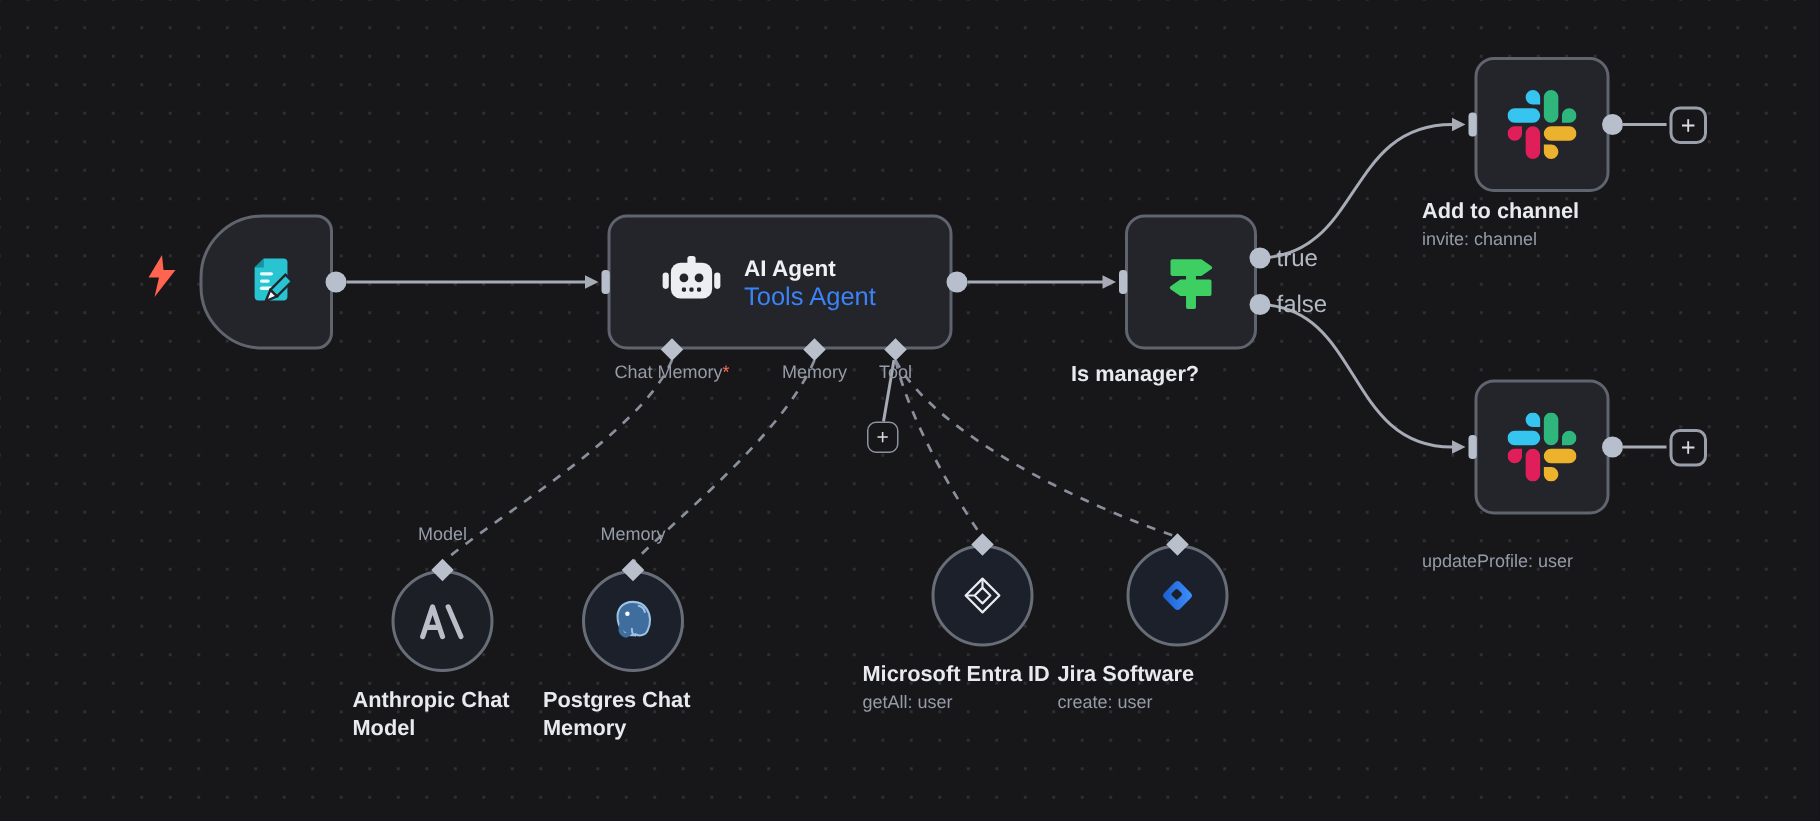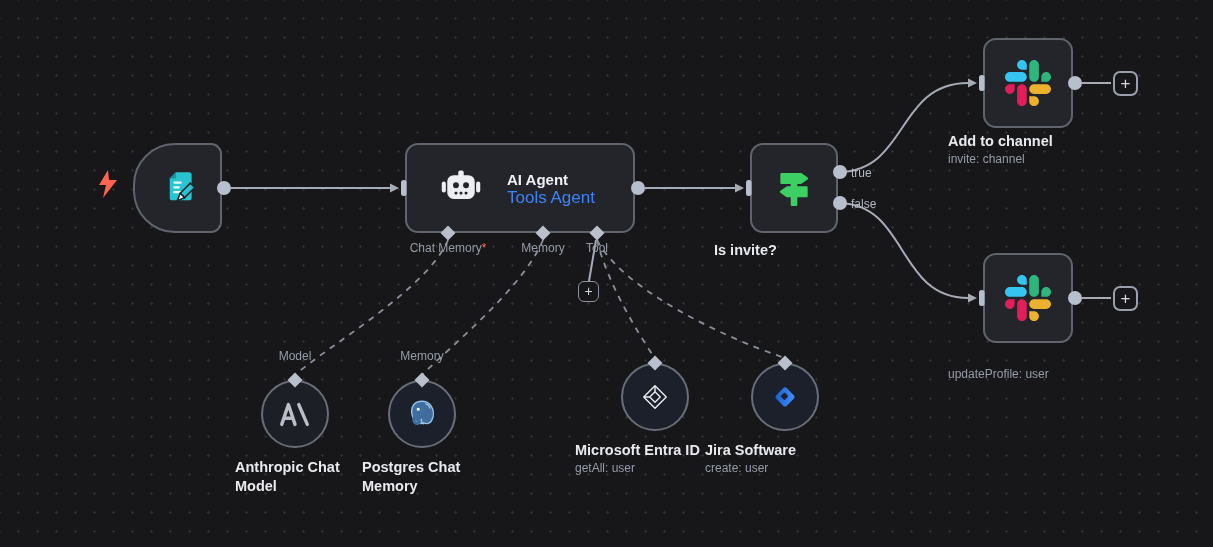--- a/index.html
+++ b/index.html
@@ -26,21 +26,21 @@
     display:flex; align-items:center; justify-content:center;
   }
   .subcircle.navy { background:#1b202b; }
 
   .lbl { position:absolute; z-index:2; text-align:left; color:#e8eaee;
          font-size:14.5px; font-weight:600; line-height:19px; }
   .sub { position:absolute; z-index:2; text-align:left; color:#959ca8;
          font-size:12px; font-weight:400; line-height:15px; }
   .portlbl { position:absolute; z-index:2; text-align:center; color:#959ca8;
          font-size:12px; line-height:14px; }
-  .branch { position:absolute; z-index:2; color:#b3b9c4; font-size:12px; line-height:14px; }
+  .branch { position:absolute; z-index:2; color:#b3b9c4; font-size:16px; line-height:14px; }
 
   .agent-text { display:flex; flex-direction:column; }
   .agent-title { color:#eef0f4; font-size:15px; font-weight:700; line-height:19px; }
   .agent-sub { color:#3b82f6; font-size:17px; line-height:16px; margin-top:1px; }
 
   .plusbtn {
     position:absolute; z-index:2; width:25px; height:25px; border:2px solid #9aa0ab;
     border-radius:7px; color:#d7dae0; font-size:17px; line-height:21px; text-align:center;
     background:#17171a; cursor:pointer; font-weight:400;
   }
@@ -87,21 +87,21 @@
         <rect x="14" y="22" width="7.5" height="2.6" rx="1.3"></rect>
         <rect x="14" y="27.5" width="10" height="2.6" rx="1.3"></rect>
       </g>
       <g stroke="#24252b" stroke-width="1.8">
         <polygon points="22,30 33.5,18.5 38.5,23.5 27,35" fill="#28c4d1"></polygon>
         <polygon points="22,30 27,35 18.5,38.5" fill="#eafcfd"></polygon>
       </g>
     </svg>
   </div>
 
-  <div class="node" style="left:405px;top:143px;width:230px;height:90px;justify-content:flex-start;padding-left:32px;gap:24px">
+  <div class="node" style="left:405px;top:143px;width:230px;height:90px;justify-content:flex-start;padding-left:32px;gap:13px">
     <svg width="44" height="44" viewBox="0 0 48 48">
       <g fill="#eceef1">
         <rect x="21" y="5" width="6" height="7" rx="2"></rect>
         <rect x="9" y="10" width="30" height="26" rx="7"></rect>
         <rect x="3" y="17" width="4.5" height="12" rx="2.2"></rect>
         <rect x="40.5" y="17" width="4.5" height="12" rx="2.2"></rect>
       </g>
       <circle cx="18.5" cy="21" r="3.2" fill="#24252b"></circle>
       <circle cx="29.5" cy="21" r="3.2" fill="#24252b"></circle>
       <g fill="#24252b">
@@ -126,21 +126,21 @@
   <div class="node" style="left:750px;top:143px;width:88px;height:90px">
     <svg width="46" height="46" viewBox="0 0 48 48">
       <g stroke="#3ecf63" stroke-width="2.5" stroke-linejoin="round" fill="#3ecf63">
         <polygon points="11,9.5 31,9.5 37.5,14 31,18.5 11,18.5"></polygon>
         <polygon points="37,23.5 17,23.5 10.5,28 17,32.5 37,32.5"></polygon>
         <rect x="21.8" y="33.5" width="4.4" height="8"></rect>
         <rect x="21.8" y="19" width="4.4" height="4"></rect>
       </g>
     </svg>
   </div>
-  <div class="lbl" style="left:714px;top:241px;width:160px">Is invite?</div>
+  <div class="lbl" style="left:714px;top:241px;width:160px">Is manager?</div>
   <div class="branch" style="left:851px;top:166px">true</div>
   <div class="branch" style="left:851px;top:197px">false</div>
 
   <div class="node" style="left:983px;top:38px;width:90px;height:90px">
     <svg width="46" height="46" viewBox="0 0 122.8 122.8">
       <path d="M25.8,77.6c0,7.1-5.8,12.9-12.9,12.9S0,84.7,0,77.6s5.8-12.9,12.9-12.9h12.9V77.6z M32.3,77.6c0-7.1,5.8-12.9,12.9-12.9s12.9,5.8,12.9,12.9v32.3c0,7.1-5.8,12.9-12.9,12.9s-12.9-5.8-12.9-12.9V77.6z" fill="#E01E5A"></path>
       <path d="M45.2,25.8c-7.1,0-12.9-5.8-12.9-12.9S38.1,0,45.2,0s12.9,5.8,12.9,12.9v12.9H45.2z M45.2,32.3c7.1,0,12.9,5.8,12.9,12.9s-5.8,12.9-12.9,12.9H12.9C5.8,58.1,0,52.3,0,45.2s5.8-12.9,12.9-12.9H45.2z" fill="#36C5F0"></path>
       <path d="M97,45.2c0-7.1,5.8-12.9,12.9-12.9s12.9,5.8,12.9,12.9s-5.8,12.9-12.9,12.9H97V45.2z M90.5,45.2c0,7.1-5.8,12.9-12.9,12.9s-12.9-5.8-12.9-12.9V12.9C64.7,5.8,70.5,0,77.6,0s12.9,5.8,12.9,12.9V45.2z" fill="#2EB67D"></path>
       <path d="M77.6,97c7.1,0,12.9,5.8,12.9,12.9s-5.8,12.9-12.9,12.9s-12.9-5.8-12.9-12.9V97H77.6z M77.6,90.5c-7.1,0-12.9-5.8-12.9-12.9s5.8-12.9,12.9-12.9h32.3c7.1,0,12.9,5.8,12.9,12.9s-5.8,12.9-12.9,12.9H77.6z" fill="#ECB22E"></path>
     </svg>

